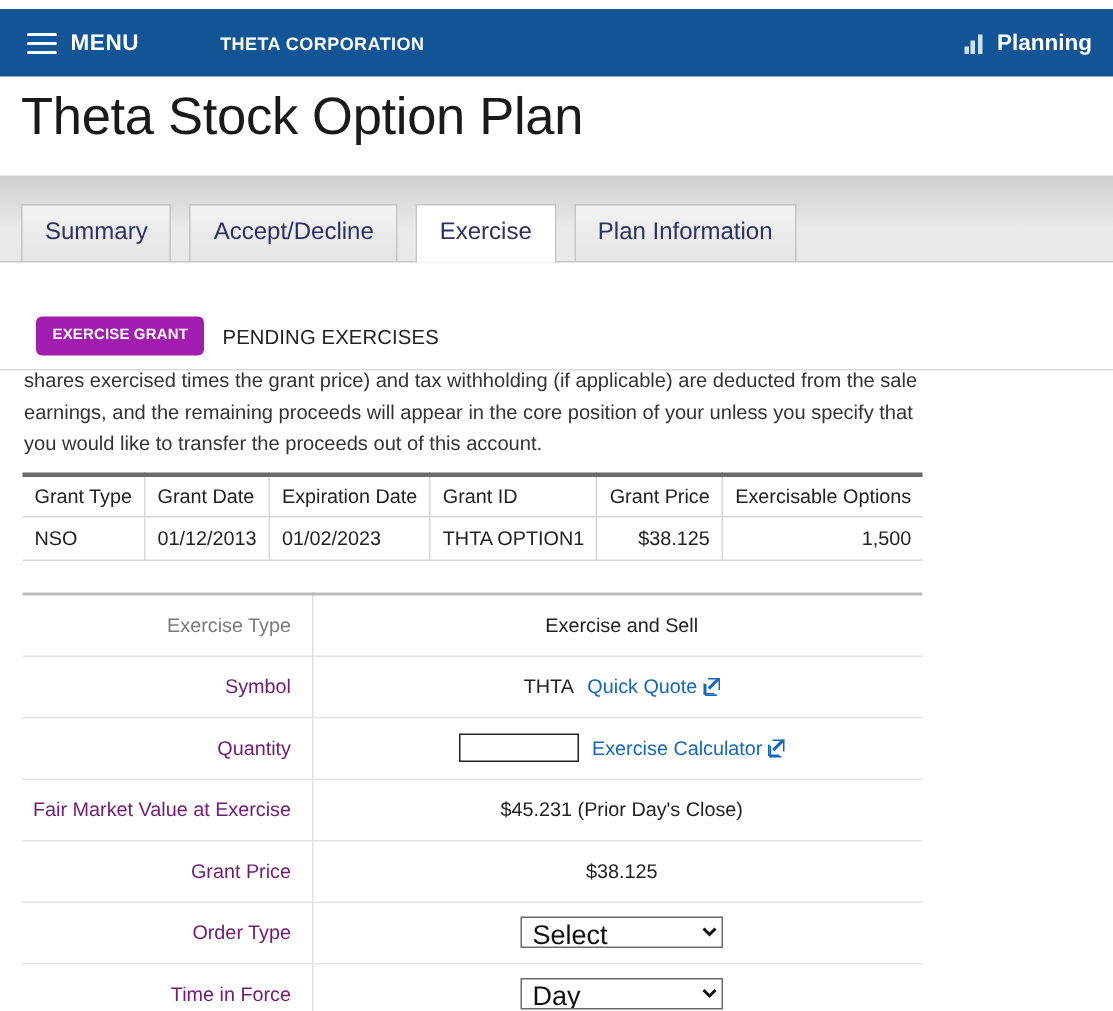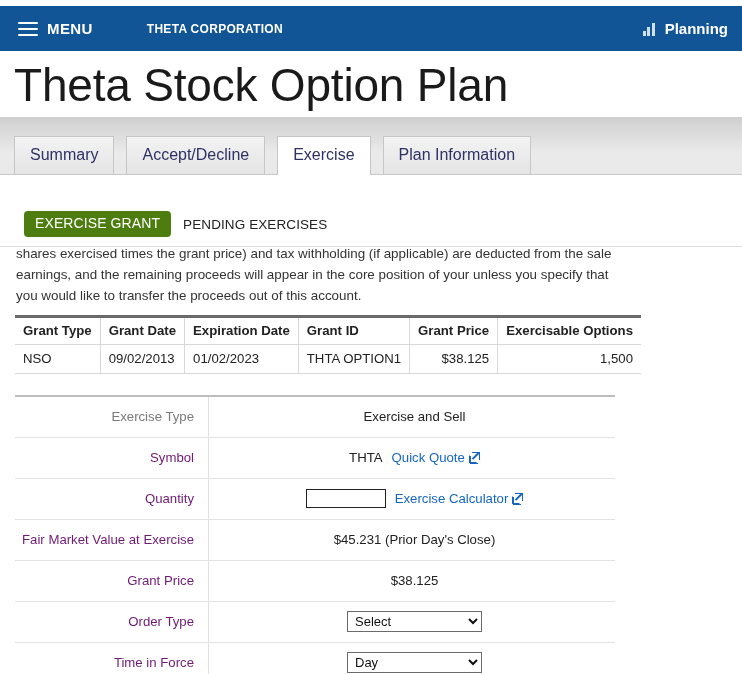--- a/index.html
+++ b/index.html
@@ -86,21 +86,21 @@
   }
   .chart-icon i:nth-child(1) { height: 5px; }
   .chart-icon i:nth-child(2) { height: 9px; }
   .chart-icon i:nth-child(3) { height: 13px; }
 
   
   .page-title {
     position: absolute;
     top: 58px;
     left: 14px;
-    font-size: 46px;
+    font-size: 35px;
     font-weight: normal;
     color: #1a1a1a;
     letter-spacing: -.2px;
   }
 
   
   .tabstrip {
     position: absolute;
     top: 117px;
     left: 0;
@@ -142,28 +142,29 @@
 
   
   .subtabs {
     position: absolute;
     top: 211px;
     left: 24px;
     display: flex;
     align-items: center;
   }
   .pill {
-    background: #4d7c0f;
+    background: #a21caf;
     color: #ffffff;
-    font-size: 14px;
+    font-size: 10px;
     padding: 5px 11px 6px 11px;
     border-radius: 4px;
     letter-spacing: .1px;
     cursor: pointer;
     line-height: 15px;
+    font-weight: bold;
   }
   .plain-subtab {
     color: #222222;
     font-size: 13.5px;
     margin-left: 12px;
     cursor: pointer;
     letter-spacing: .1px;
   }
   .subtab-rule {
     position: absolute;
@@ -189,21 +190,21 @@
   .grant-table {
     position: absolute;
     top: 315px;
     left: 15px;
     width: 600px;
     border-collapse: collapse;
     font-size: 13.2px;
     border-top: 3px solid #6a6a6a;
   }
   .grant-table th {
-    font-weight: bold;
+    font-weight: normal;
     color: #222;
     text-align: left;
     padding: 5px 8px 6px 8px;
     border-right: 1px solid #d8d8d8;
     border-bottom: 1px solid #d8d8d8;
     white-space: nowrap;
   }
   .grant-table td {
     padding: 6px 8px 7px 8px;
     border-right: 1px solid #d8d8d8;
@@ -314,21 +315,21 @@
     background: #ffffff;
     font-family: "Liberation Sans", sans-serif;
     font-size: 13px;
     padding: 0 4px;
     box-sizing: border-box;
   }
   .sel {
     width: 135px;
     height: 21px;
     font-family: "Liberation Sans", sans-serif;
-    font-size: 13px;
+    font-size: 18px;
     border: 1px solid #6b6b6b;
     background: #ffffff;
     color: #111;
     padding-left: 3px;
     box-sizing: border-box;
   }
 </style>
 </head>
 <body>
 
@@ -378,21 +379,21 @@
       <th>Grant Date</th>
       <th>Expiration Date</th>
       <th>Grant ID</th>
       <th class="num">Grant Price</th>
       <th class="num">Exercisable Options</th>
     </tr>
   </thead>
   <tbody>
     <tr>
       <td>NSO</td>
-      <td>09/02/2013</td>
+      <td>01/12/2013</td>
       <td>01/02/2023</td>
       <td>THTA OPTION1</td>
       <td class="num">$38.125</td>
       <td class="num">1,500</td>
     </tr>
   </tbody>
 </table>
 
 <table class="form-table">
   <tbody>

